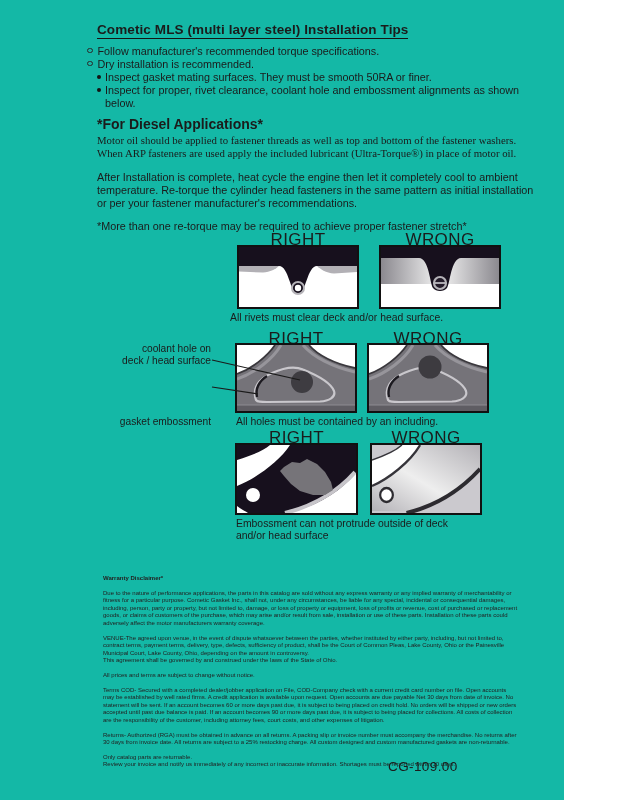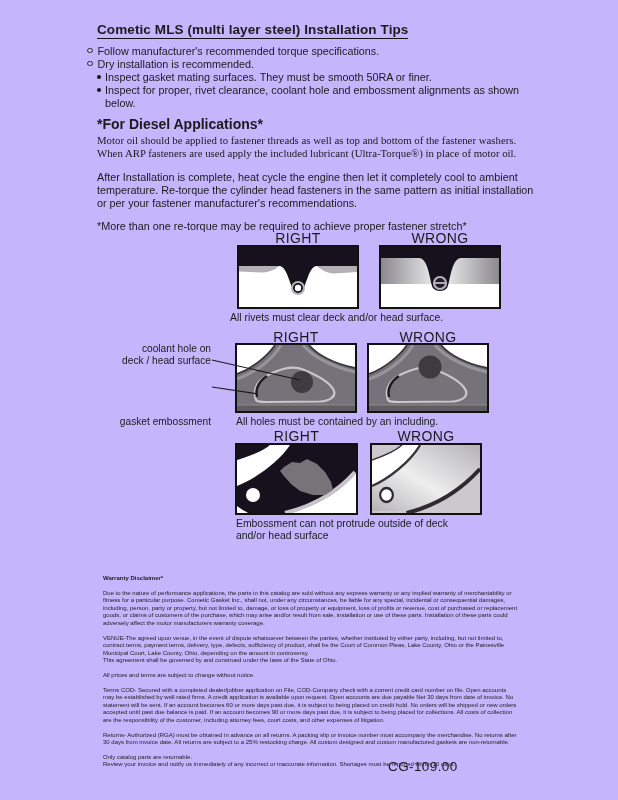--- a/index.html
+++ b/index.html
@@ -1,19 +1,19 @@
 <!DOCTYPE html>
 <html><head>
 <meta charset="utf-8">
 <style>
   html,body{margin:0;padding:0;}
   .page{
     position:relative;
-    width:618px;height:800px;
-    background:#c4b5fd;
+    width:564px;height:800px;
+    background:#14b8a6;
     font-family:"Liberation Sans", sans-serif;
     color:#1b1b1b;
     overflow:hidden;
   }
   
   .title{
     position:absolute;left:97px;top:22px;
     font-size:13.5px;font-weight:bold;
     padding-bottom:1px;border-bottom:1.6px solid #141414;
     letter-spacing:0.1px;
@@ -28,21 +28,21 @@
   .sb::before{
     content:"";flex:0 0 auto;width:4px;height:4px;background:#141414;border-radius:50%;
     margin-right:4px;position:relative;top:-2px;
   }
   .h2{position:absolute;left:97px;top:116px;font-size:14px;font-weight:bold;}
   .para{position:absolute;left:97px;width:438px;font-size:10.8px;line-height:13.2px;}
   .p1{top:134px;font-family:Liberation Serif, serif;}
   .p2{top:171px;}
   .p3{top:220px;}
   
-  .dlabel{position:absolute;font-size:14px;text-align:center;letter-spacing:0.4px;color:#1b1b1b;}
+  .dlabel{position:absolute;font-size:17px;text-align:center;letter-spacing:0.4px;color:#1b1b1b;}
   .dbox{position:absolute;border:2px solid #111;background:#fff;box-sizing:border-box;}
   .dbox svg{display:block;width:100%;height:100%;}
   .caption{position:absolute;font-size:10.4px;line-height:11.5px;color:#1b1b1b;}
   .ann{position:absolute;font-size:10.2px;line-height:11.5px;text-align:right;color:#1b1b1b;}
   .ptr{position:absolute;left:105px;top:340px;width:210px;height:60px;pointer-events:none;}
   
   .disc{position:absolute;left:103px;top:575px;width:415px;font-size:6px;line-height:7.6px;color:#222;}
   .disc .dh{font-weight:bold;margin-bottom:7px;}
   .disc .dp{margin:0 0 7px 0;}
   .disc .dp.tight{margin-bottom:0;}

